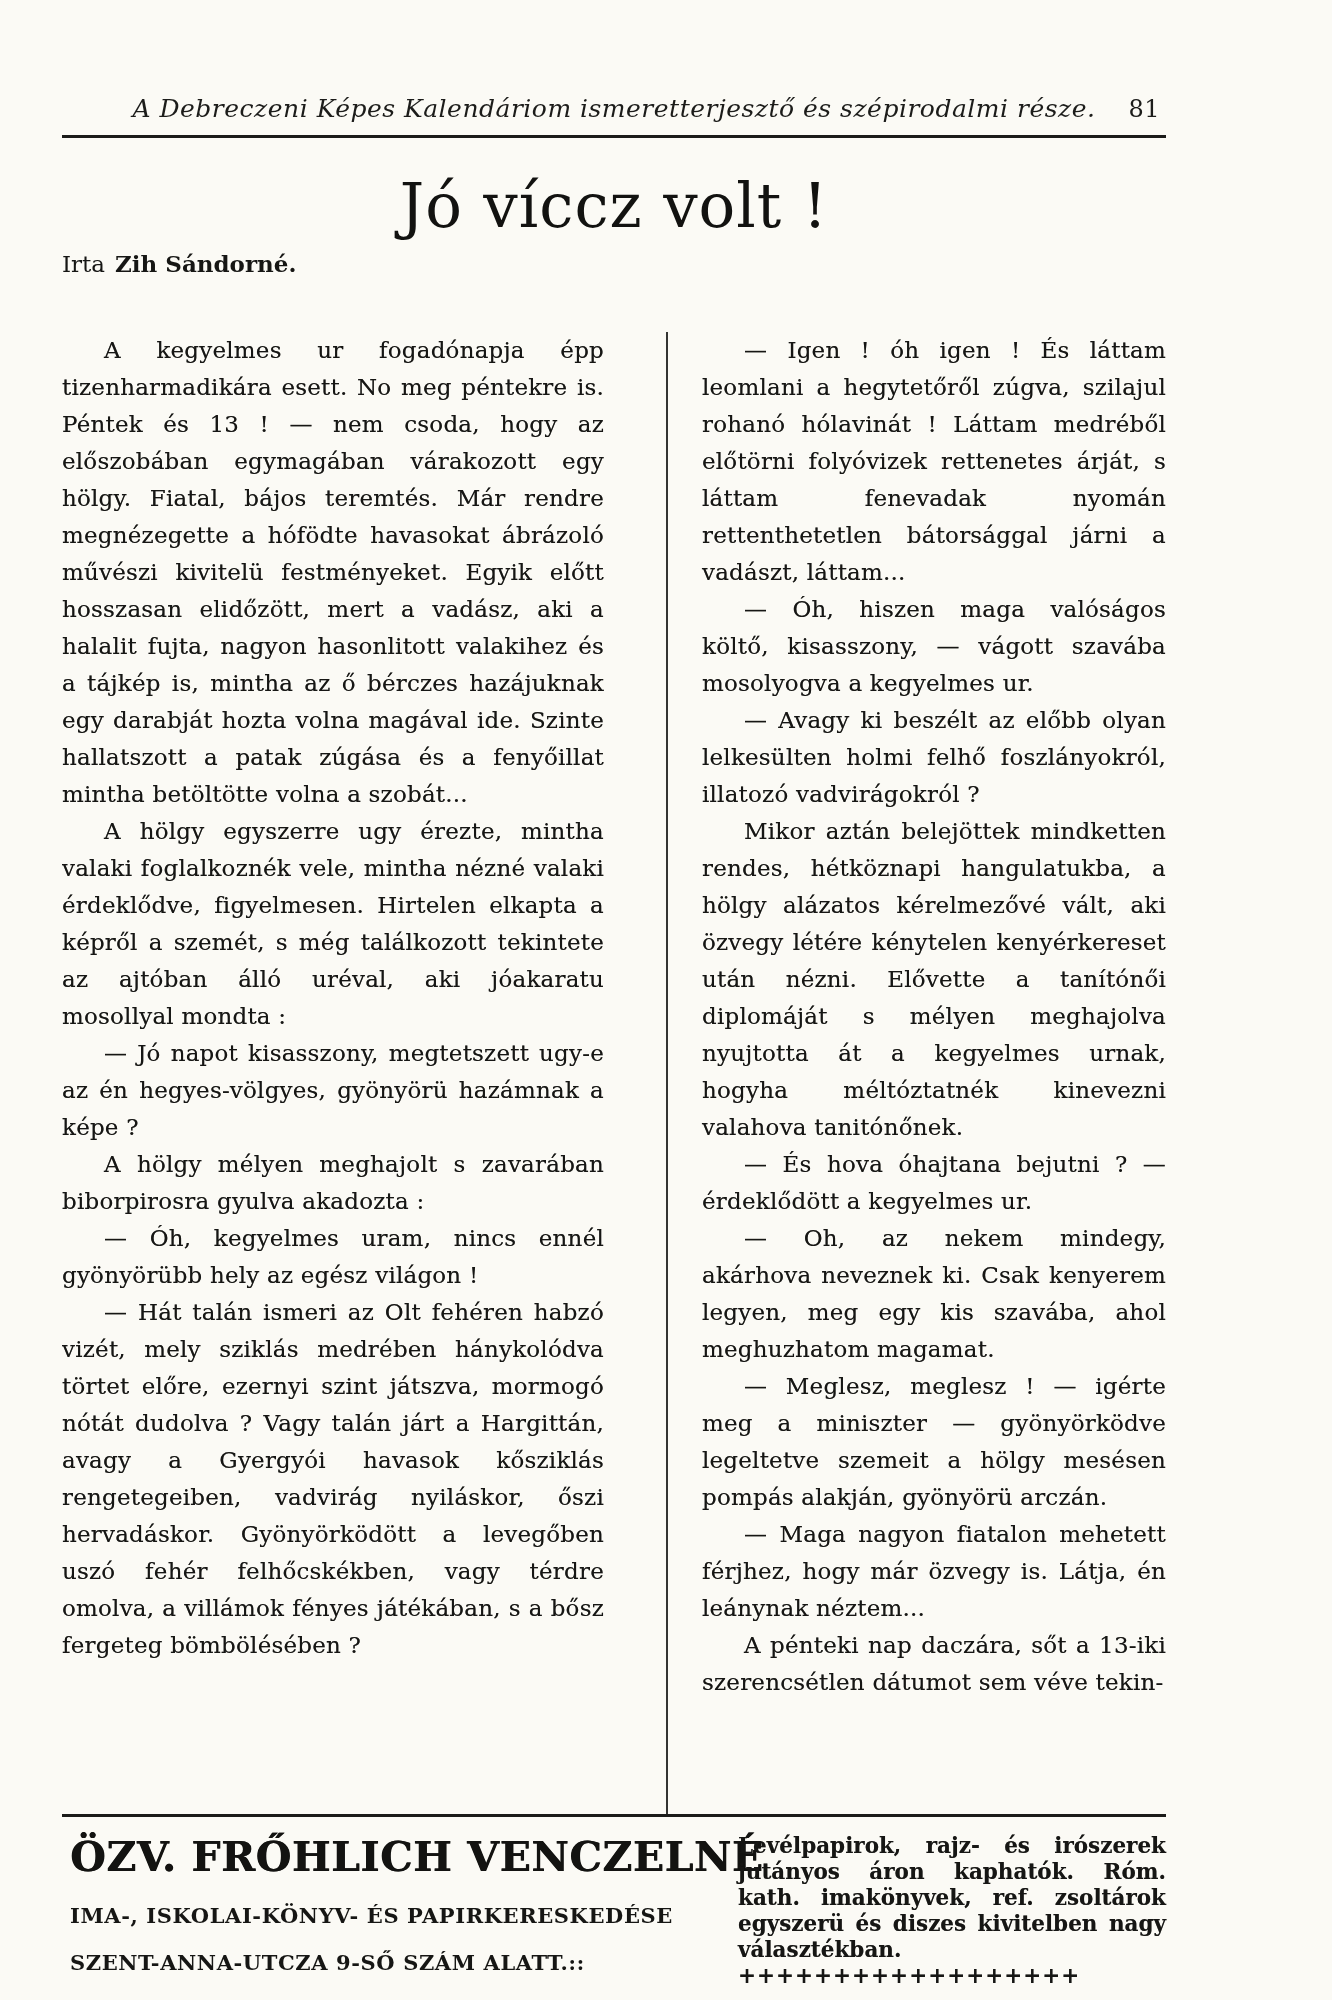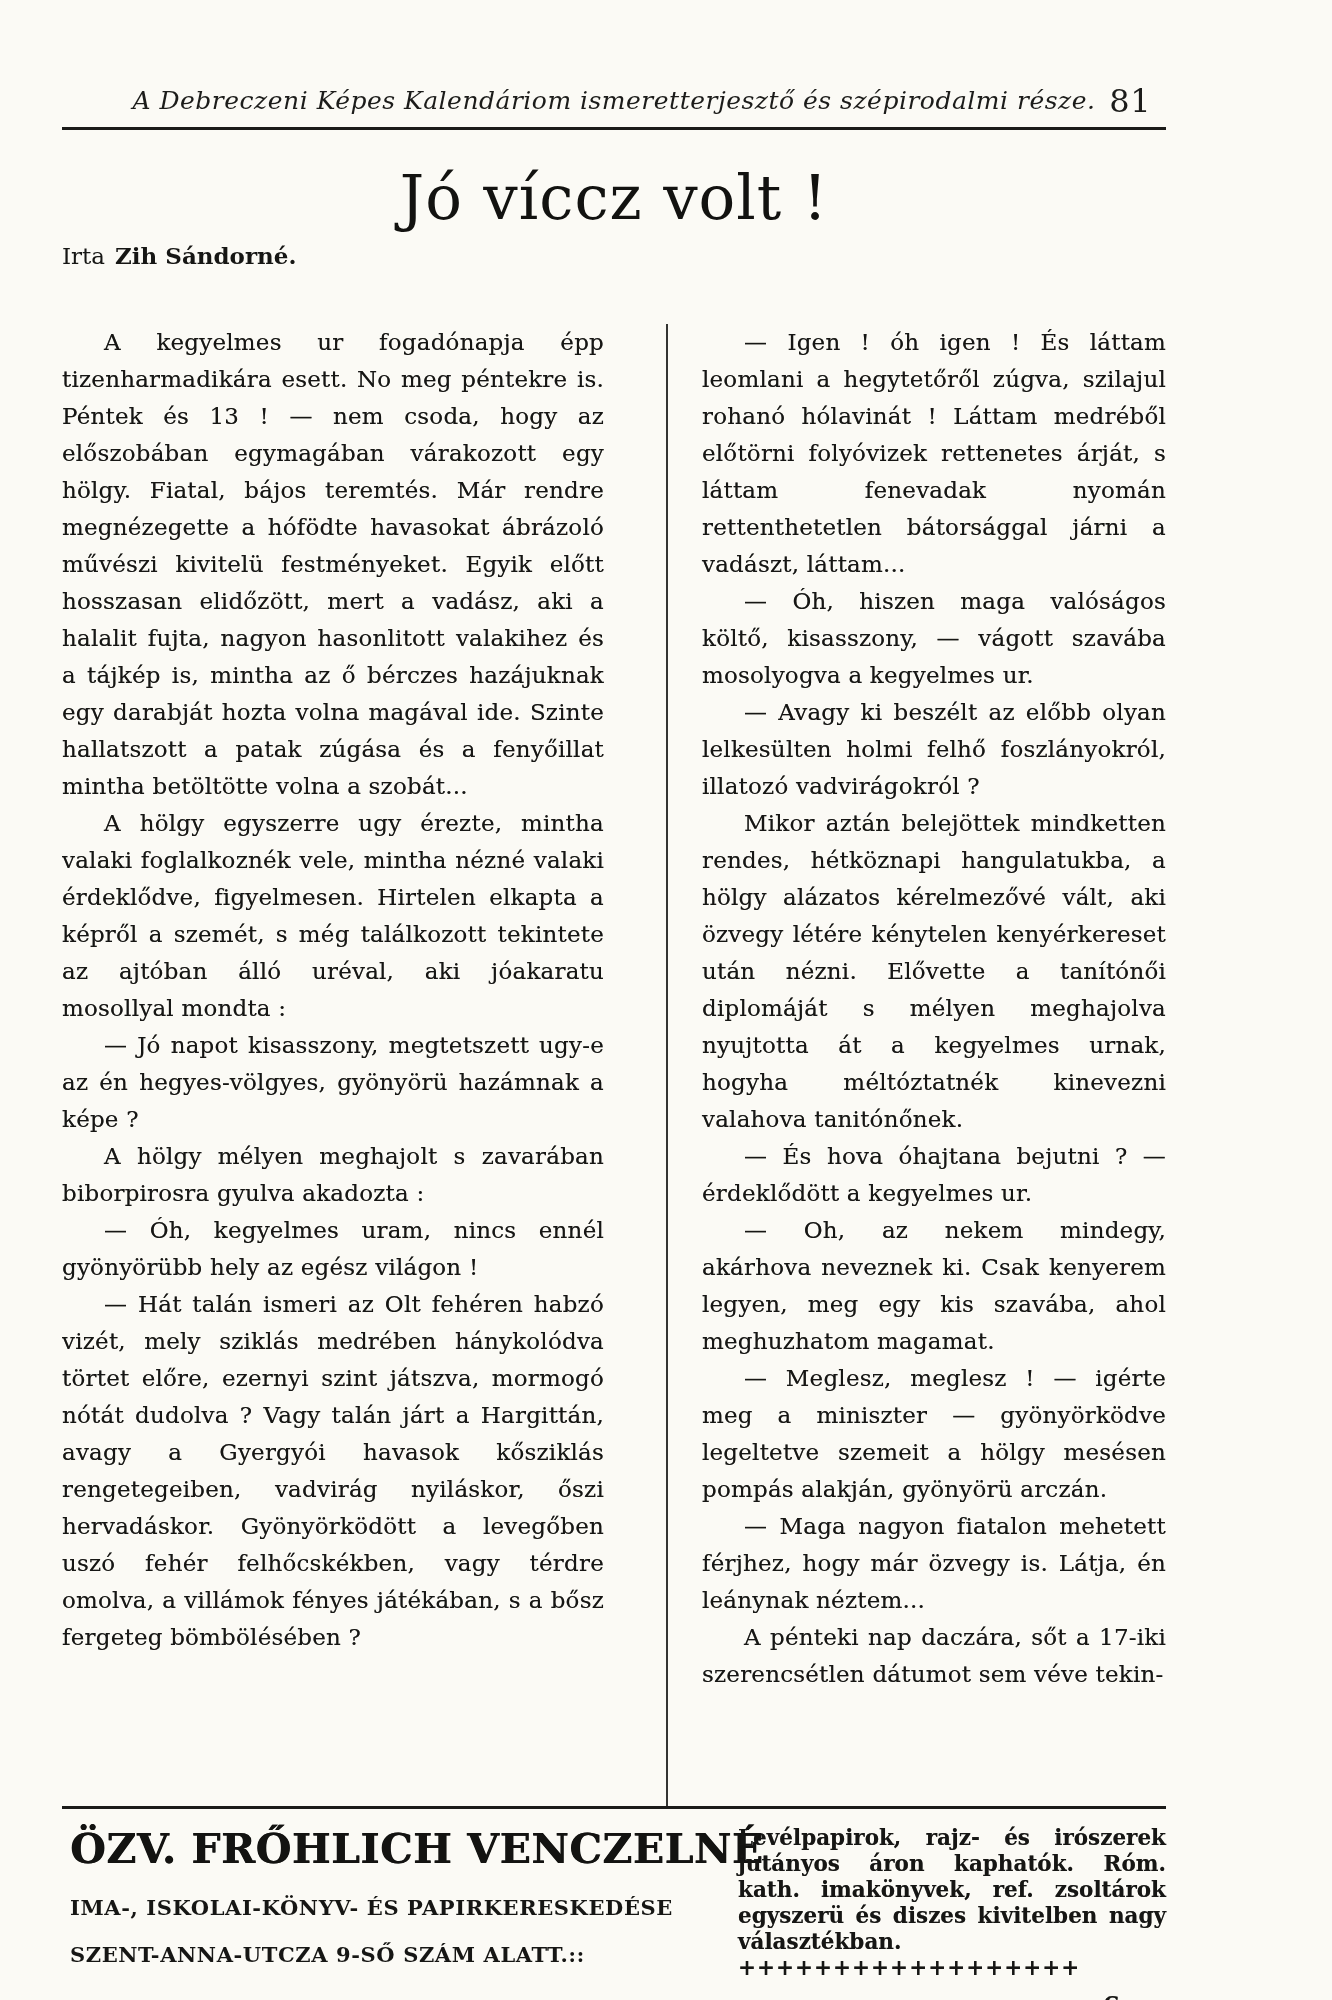--- a/index.html
+++ b/index.html
@@ -7,39 +7,39 @@
     width:1332px;height:2000px;
     background:#fbfaf5;
     color:#161614;
     font-family:"DejaVu Serif","Liberation Serif",serif;
     overflow:hidden;
     -webkit-font-smoothing:antialiased;
   }
   .page{
     position:relative;
     width:1228px;height:2000px;
-    padding:0 62px;
+    padding:8px 62px;
     box-sizing:border-box;
   }
   
   .running-head{
     position:relative;
     padding-top:86px;
     text-align:center;
     font-style:italic;
     font-size:25px;
     line-height:30px;
     letter-spacing:0.5px;
     color:#1c1c1a;
   }
   .running-head .page-num{
     position:absolute;
-    right:15px;top:86px;
+    right:6px;top:86px;
     font-style:normal;
-    font-size:32px;
+    font-size:24px;
   }
   .head-rule{
     border:none;
     border-top:3px solid #1b1b19;
     margin:11px 0 0 0;
   }
   
   .article-title{
     margin-top:40px;
     text-align:center;
@@ -162,21 +162,21 @@
     <div class="col-divider"></div>
     <div class="col col-right">
         <p>— Igen ! óh igen ! És láttam leomlani a hegytetőről zúgva, szilajul rohanó hólavinát ! Láttam medréből előtörni folyóvizek rettenetes árját, s láttam fenevadak nyomán rettenthetetlen bátorsággal járni a vadászt, láttam...</p>
         <p>— Óh, hiszen maga valóságos költő, kisasszony, — vágott szavába mosolyogva a kegyelmes ur.</p>
         <p>— Avagy ki beszélt az előbb olyan lelkesülten holmi felhő foszlányokról, illatozó vadvirágokról ?</p>
         <p>Mikor aztán belejöttek mindketten rendes, hétköznapi hangulatukba, a hölgy alázatos kérelmezővé vált, aki özvegy létére kénytelen kenyérkereset után nézni. Elővette a tanítónői diplomáját s mélyen meghajolva nyujtotta át a kegyelmes urnak, hogyha méltóztatnék kinevezni valahova tanitónőnek.</p>
         <p>— És hova óhajtana bejutni ? — érdeklődött a kegyelmes ur.</p>
         <p>— Oh, az nekem mindegy, akárhova neveznek ki. Csak kenyerem legyen, meg egy kis szavába, ahol meghuzhatom magamat.</p>
         <p>— Meglesz, meglesz ! — igérte meg a miniszter — gyönyörködve legeltetve szemeit a hölgy mesésen pompás alakján, gyönyörü arczán.</p>
         <p>— Maga nagyon fiatalon mehetett férjhez, hogy már özvegy is. Látja, én leánynak néztem...</p>
-        <p>A pénteki nap daczára, sőt a 17-iki szerencsétlen dátumot sem véve tekin-</p>
+        <p>A pénteki nap daczára, sőt a 13-iki szerencsétlen dátumot sem véve tekin-</p>
       </div>
   </div>
 
   <hr class="footer-rule">
 
   <div class="footer">
     <div class="ad-left">
       <div class="ad-title">ÖZV. FRŐHLICH VENCZELNÉ</div>
       <div class="ad-sub">IMA-, ISKOLAI-KÖNYV- ÉS PAPIRKERESKEDÉSE</div>
       <div class="ad-sub ad-sub-row">

